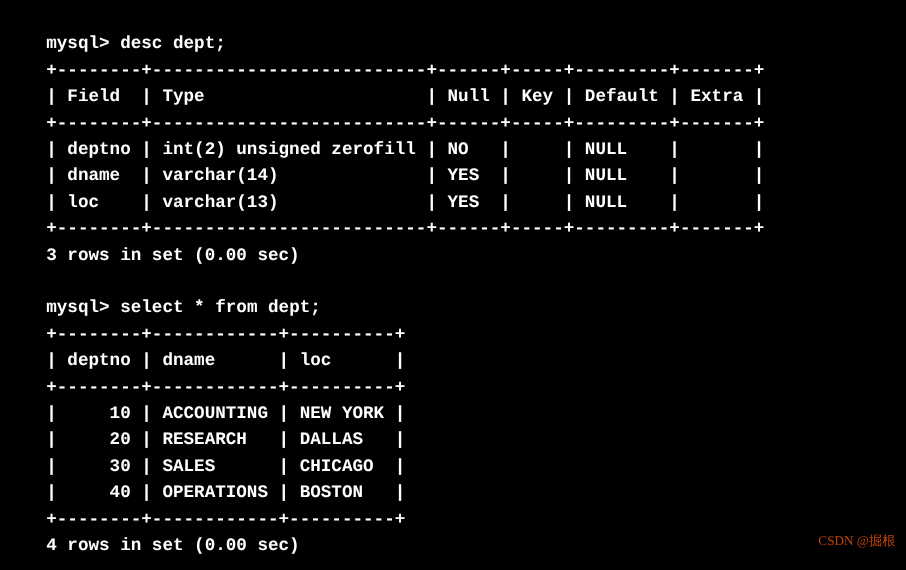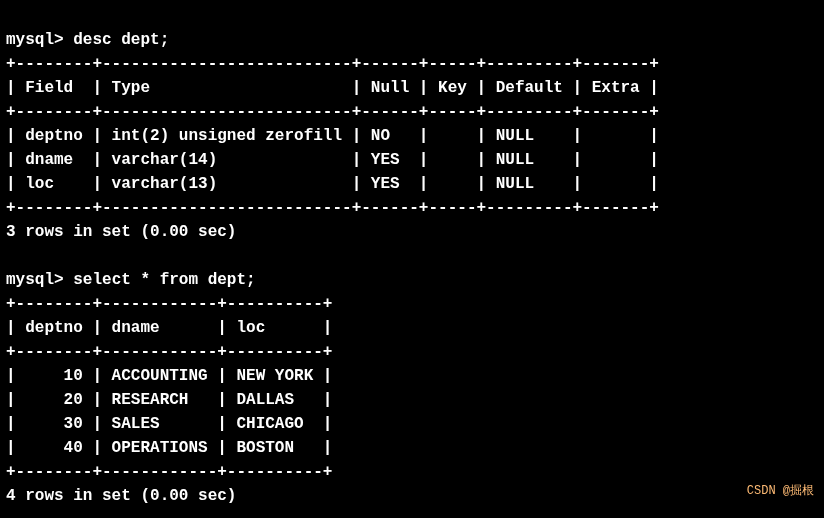--- a/index.html
+++ b/index.html
@@ -15,29 +15,30 @@
       font-weight: bold;
       padding: 4px 6px;
       width: 824px;
       height: 518px;
       position: relative;
       line-height: 1.5;
       overflow: hidden;
     }
     .terminal {
       white-space: pre;
+      margin-left: 36px;
     }
     .watermark {
       position: absolute;
       bottom: 18px;
       right: 10px;
       font-size: 12px;
       font-weight: normal;
-      color: #fdba74;
-      font-family: Liberation Mono, monospace;
+      color: #c2410c;
+      font-family: Liberation Serif, serif;
       margin-left: 16px;
     }
   </style>
 </head>
 <body>
 
 <div class="terminal">
 <span>mysql&gt;</span> <span>desc dept;</span>
 <span>+--------+--------------------------+------+-----+---------+-------+</span>
 <span>| Field  | Type                     | Null | Key | Default | Extra |</span>

